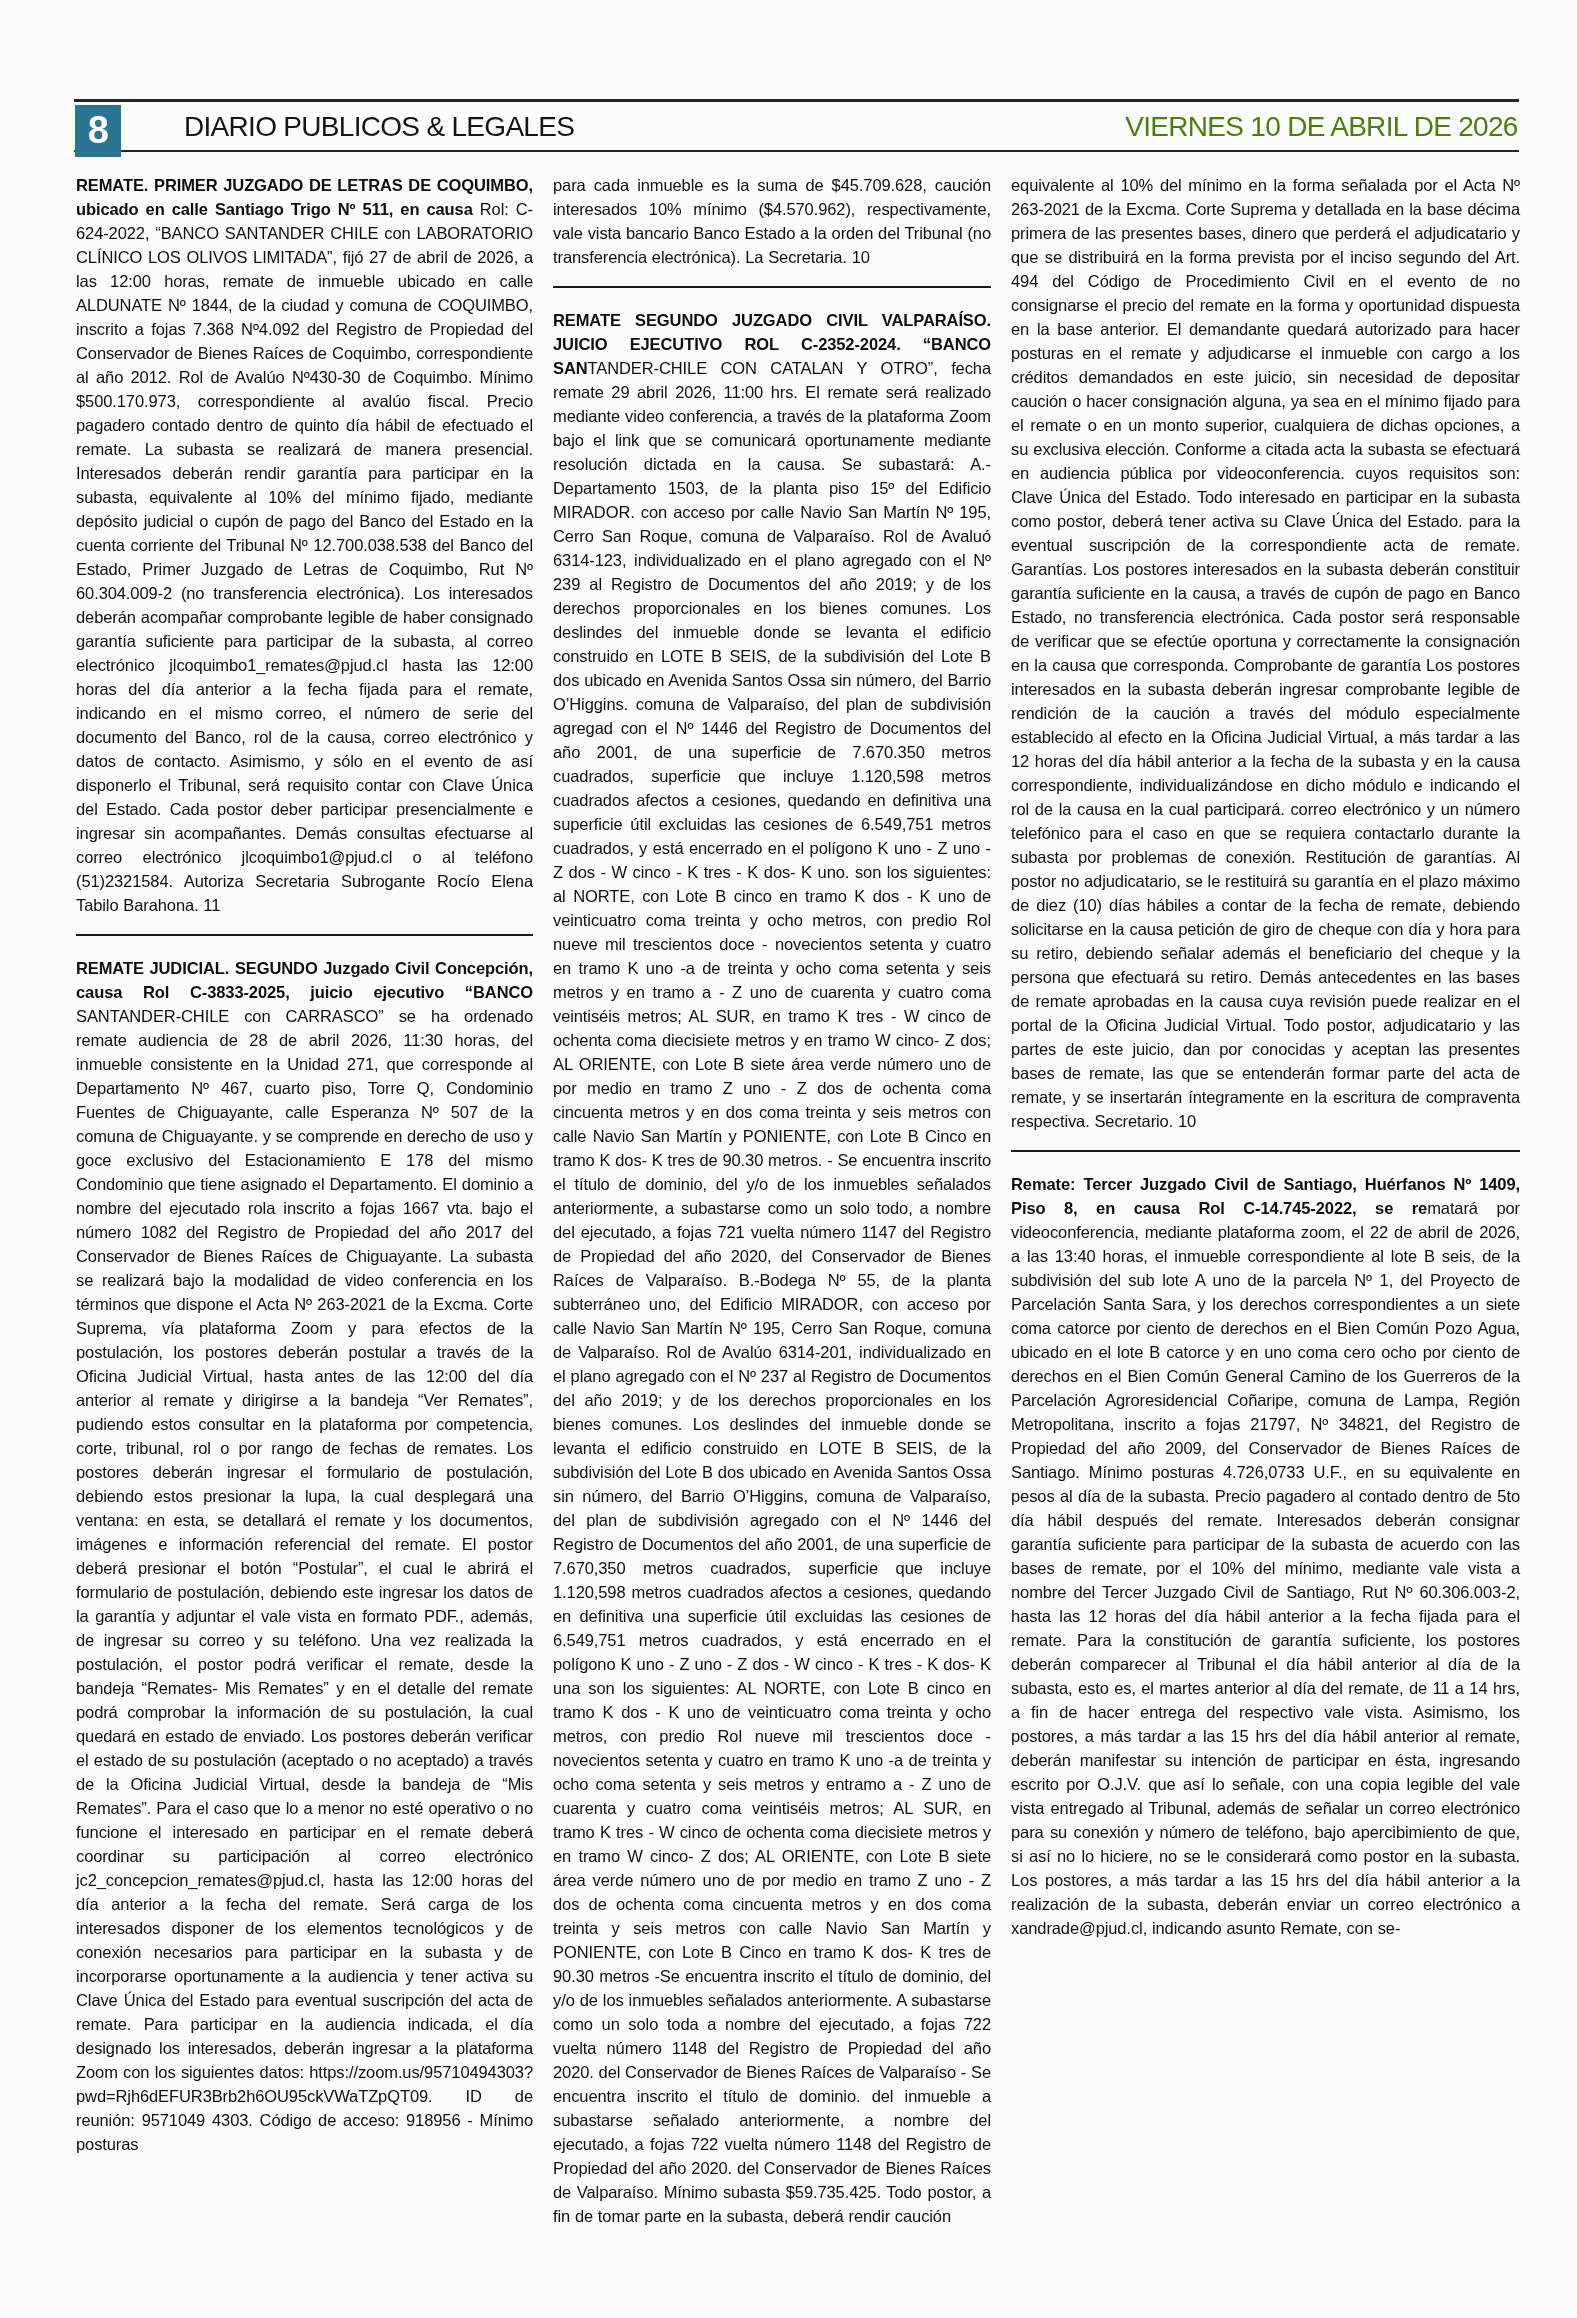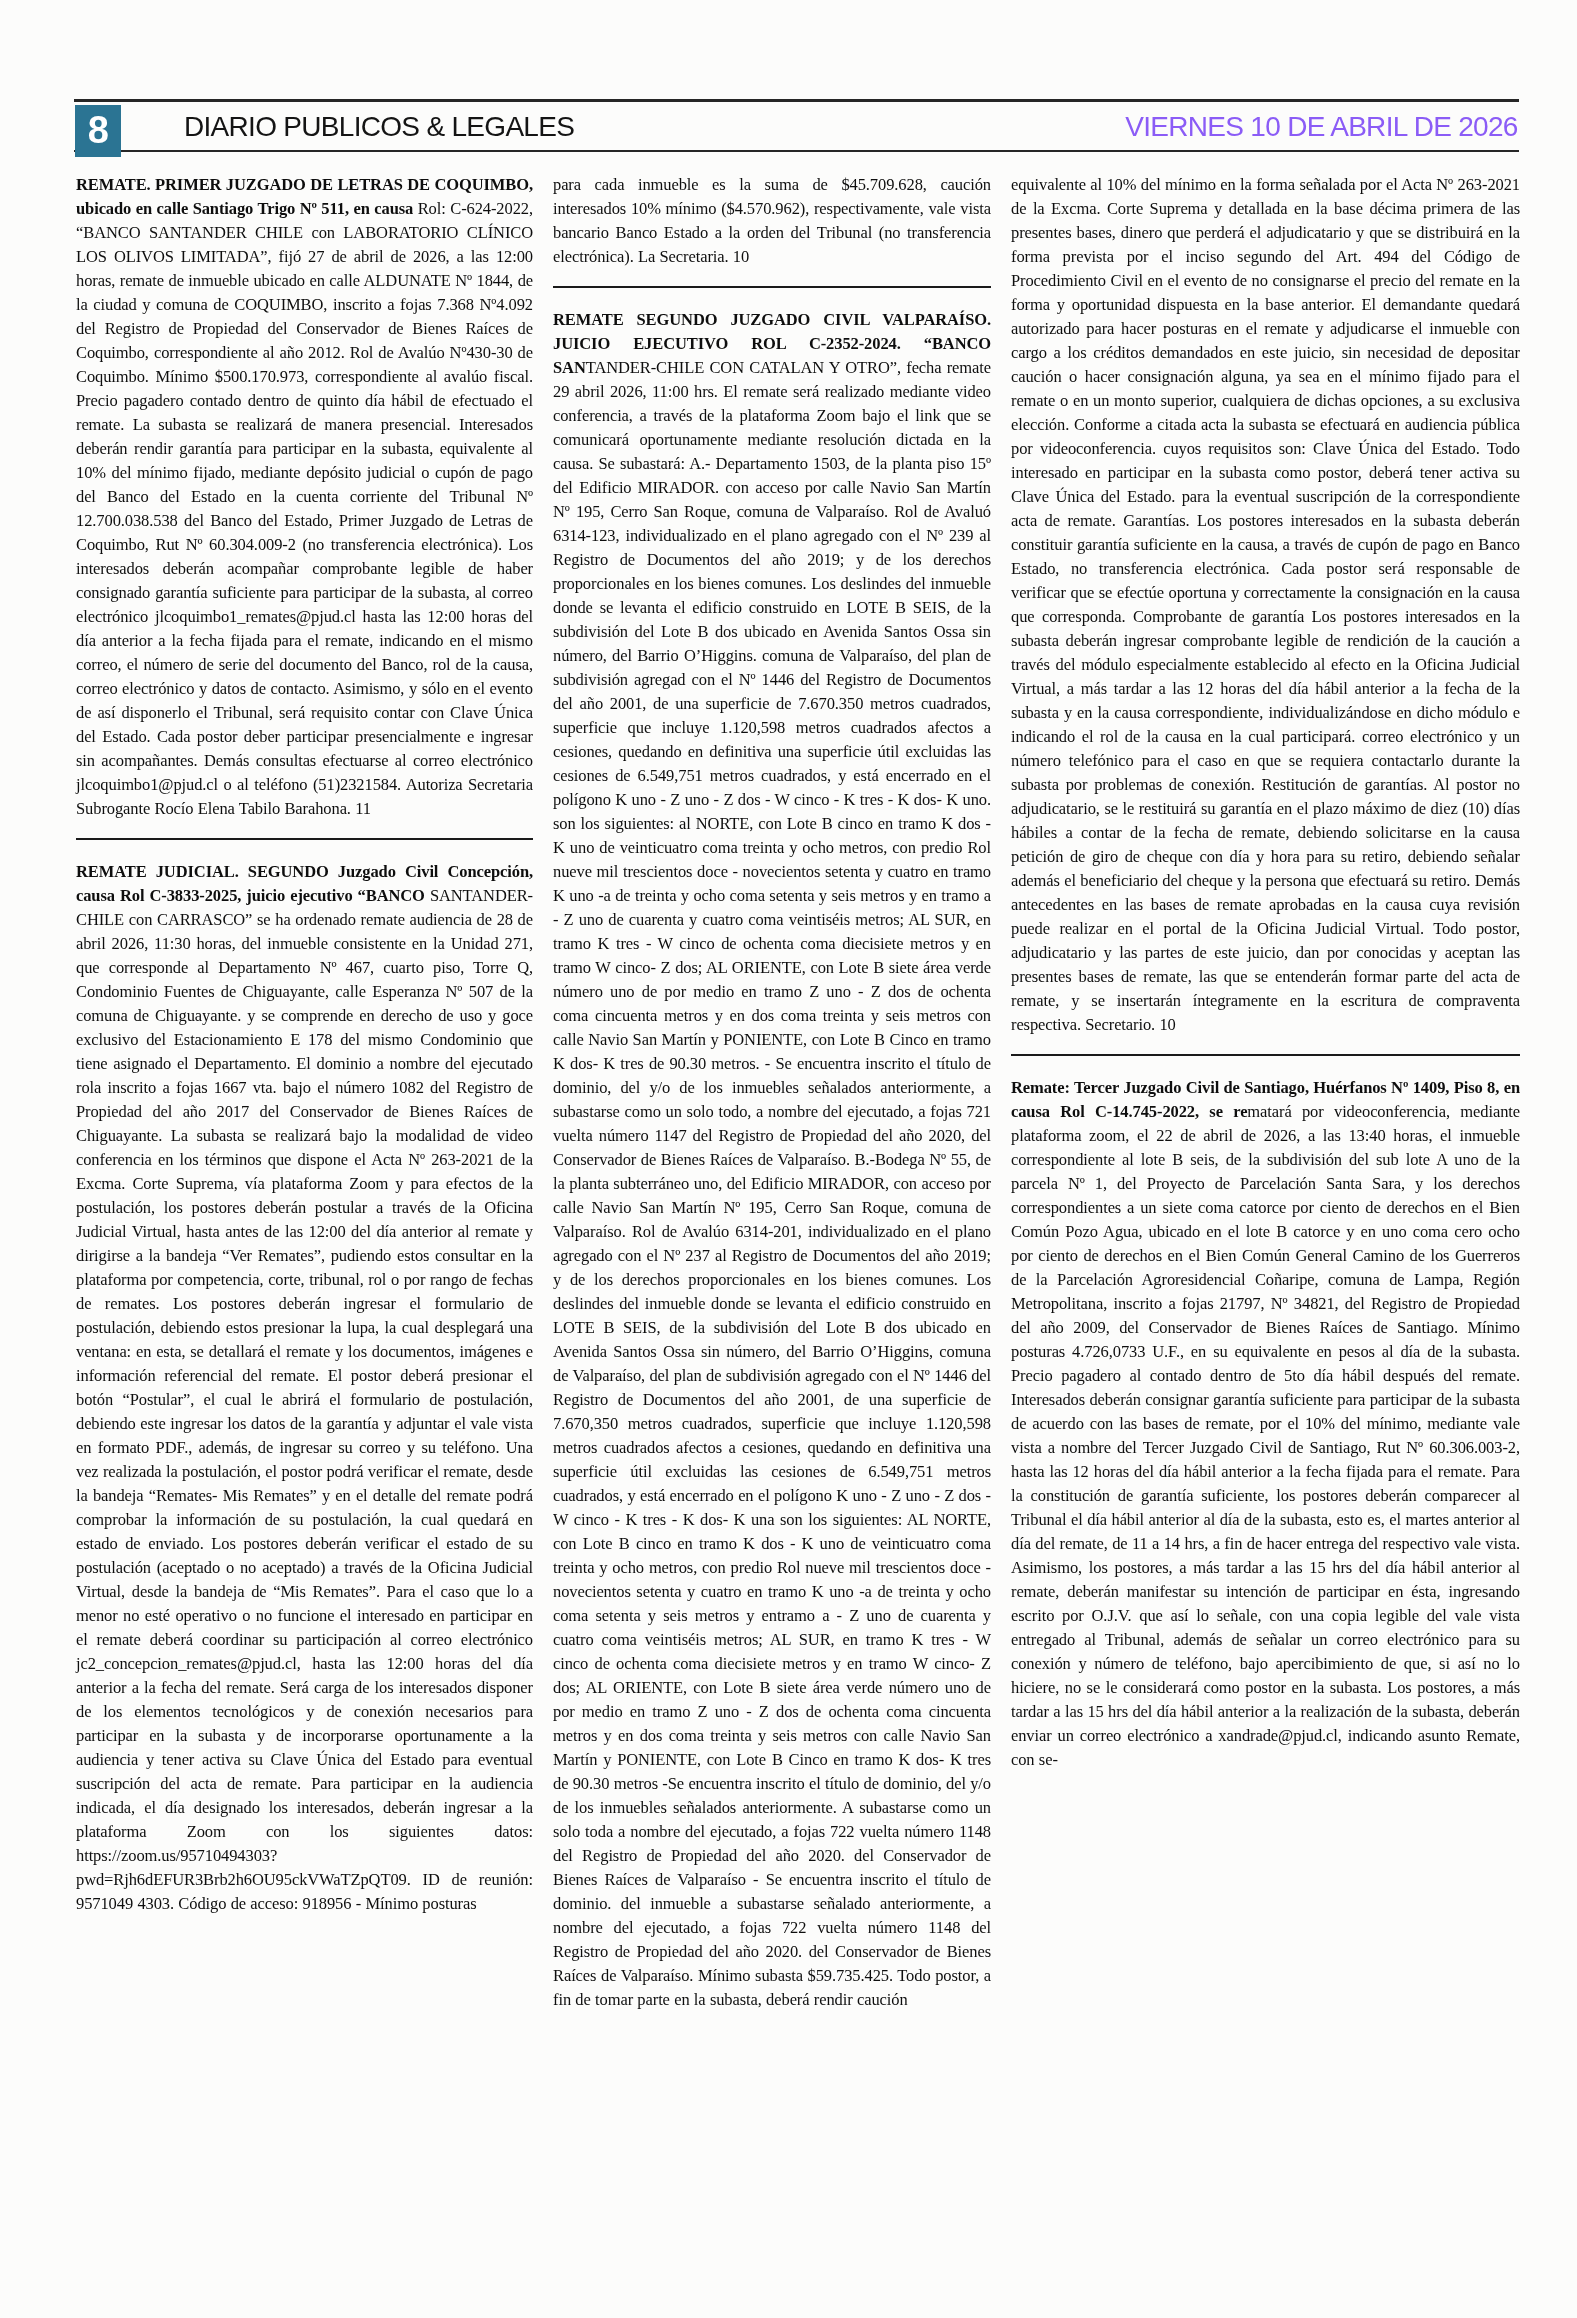--- a/index.html
+++ b/index.html
@@ -17,26 +17,26 @@
     position:absolute; left:1.3px; top:2.6px; width:46px; height:52px;
     display:flex; align-items:center; justify-content:center;
     color:#ffffff; font-size:38px; font-weight:bold; z-index:2;
   }
   .brand {
     position:absolute; left:65px; top:8.6px; font-size:28px; letter-spacing:-0.7px;
     white-space:nowrap; color:#141414;margin-left:45px;
   }
   .date {
     position:absolute; right:1.3px; top:8.6px; font-size:28px; letter-spacing:-0.7px;
-    white-space:nowrap; color:#8b5cf6;
+    white-space:nowrap; color:#4d7c0f;
   }
   
   .columns {
     position:absolute; top:173px; left:76px;
-    display:grid; grid-template-columns:457px 438px 509px; column-gap:20px;font-family:Liberation Serif, serif;
+    display:grid; grid-template-columns:457px 438px 509px; column-gap:20px;
   }
   .col { text-align:justify; font-size:16.5px; line-height:24px; letter-spacing:-0.1px; }
   .col p { margin:0; word-spacing:0.3px; }
   .lead { font-weight:bold; }
   hr.divider {
     border:none; border-top:2px solid #1a1a1a; margin:17px 0 20px 0; width:100%;
   }
 </style>
 </head>
 <body>

